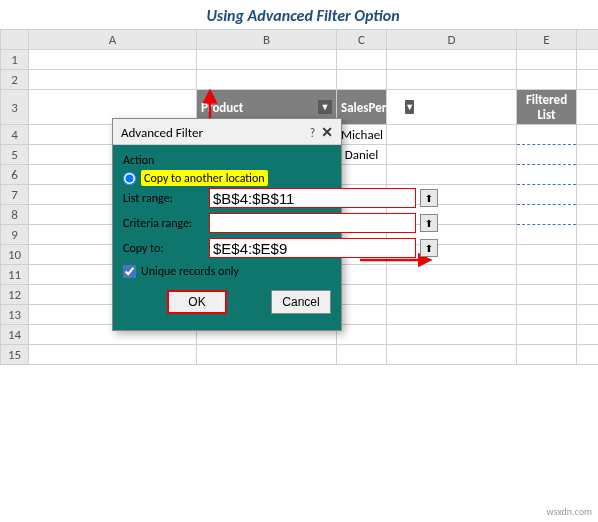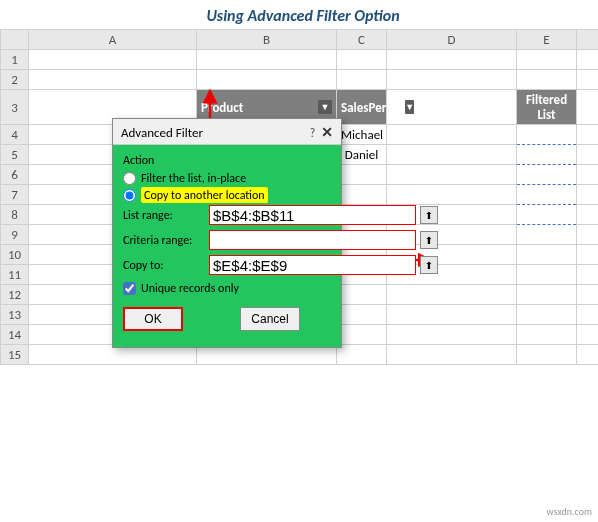--- a/index.html
+++ b/index.html
@@ -110,21 +110,21 @@
       background: #fff;
       border: 1px dashed #4472c4 !important;
     }
 
     
     .adv-filter-dialog {
       position: absolute;
       top: 118px;
       left: 112px;
       width: 230px;
-      background: #22c55e;
+      background: #0f766e;
       border: 1px solid #888;
       box-shadow: 3px 3px 8px rgba(0,0,0,0.3);
       padding: 0;
       pointer-events: all;
       z-index: 100;
     }
     .dialog-titlebar {
       background: #f0f0f0;
       padding: 5px 8px 3px 8px;
       display: flex;
@@ -219,22 +219,22 @@
       margin: 6px 0 8px 0;
       font-size: 12px;
     }
     .checkbox-row input[type="checkbox"] {
       width: 13px;
       height: 13px;
       accent-color: #4472c4;
     }
     .dialog-footer {
       display: flex;
-      justify-content: flex-start;
-      gap: 25px;
+      justify-content: flex-end;
+      gap: 12px;
       padding: 4px 0 8px 0;
     }
     .btn-ok {
       background: #f0f0f0;
       border: 2px solid #e00;
       width: 60px;
       height: 24px;
       font-size: 12px;
       cursor: pointer;
       text-align: center;
@@ -454,24 +454,20 @@
     <div class="dialog-titlebar">
       <span class="dialog-title">Advanced Filter</span>
       <div class="dialog-controls">
         <span class="dialog-help">?</span>
         <span class="dialog-close">✕</span>
       </div>
     </div>
     <div class="dialog-body">
       <div class="section-label">Action</div>
       <div class="radio-row">
-        <input type="radio" name="filter-action" id="r1" style="">
-        <label for="r1">Filter the list, in-place</label>
-      </div>
-      <div class="radio-row">
         <input type="radio" name="filter-action" id="r2" checked="" style="">
         <label for="r2">
           <span class="radio-selected">Copy to another location</span>
         </label>
       </div>
 
       <div class="field-row">
         <span class="field-label">List range:</span>
         <input class="field-input" type="text" value="$B$4:$B$11" style="">
         <div class="field-btn">

